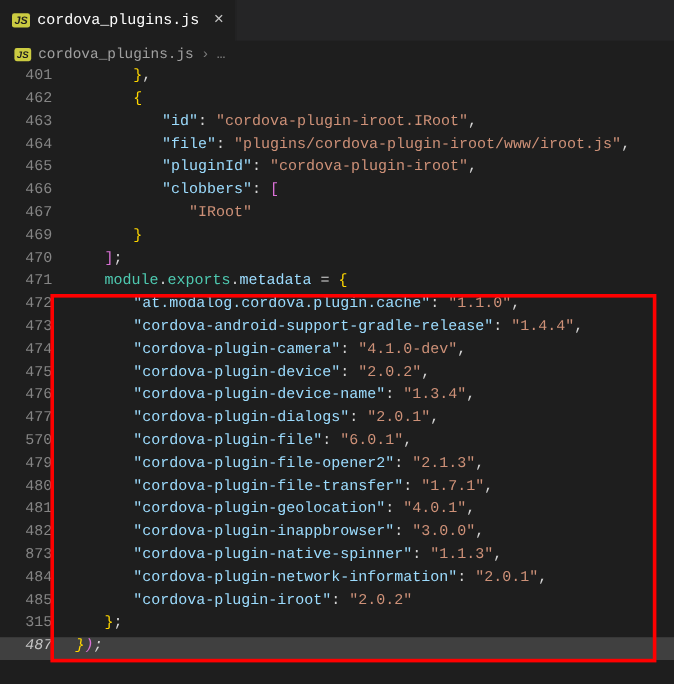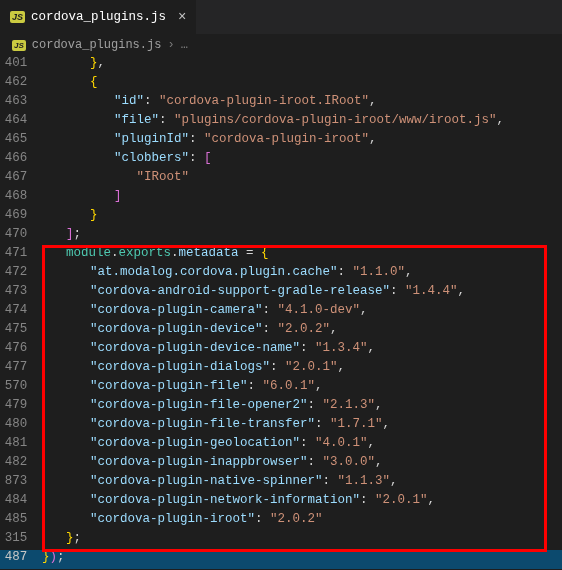--- a/index.html
+++ b/index.html
@@ -64,25 +64,26 @@
     position: relative;
   }
   .line {
     display: flex;
     align-items: baseline;
     height: 19px;
     white-space: pre;
   }
   .gutter {
     width: 42px;
-    text-align: center;
+    text-align: left;
     color: #858585;
     padding-right: 10px;
     flex-shrink: 0;
     user-select: none;
+    margin-left: 21px;
   }
   .code {
     flex: 1;
   }
   .i1 { padding-left: 0; }
   .i2 { padding-left: 24px; }
   .i3 { padding-left: 48px; }
   .i4 { padding-left: 72px; }
   .tk-pun   { color: #d4d4d4; }
   .tk-key   { color: #9cdcfe; }
@@ -118,21 +119,20 @@
 
   <div class="highlight-box" style="left:42px; top:189px; width:505px; height:307px;"></div>
 
   <div class="line"><span class="gutter">401</span><span class="code i3"><span class="tk-brace">}</span><span class="tk-pun">,</span></span></div>
   <div class="line"><span class="gutter">462</span><span class="code i3"><span class="tk-brace">{</span></span></div>
   <div class="line"><span class="gutter">463</span><span class="code i4"><span class="tk-key">"id"</span><span class="tk-pun">:</span> <span class="tk-str">"cordova-plugin-iroot.IRoot"</span><span class="tk-pun">,</span></span></div>
   <div class="line"><span class="gutter">464</span><span class="code i4"><span class="tk-key">"file"</span><span class="tk-pun">:</span> <span class="tk-str">"plugins/cordova-plugin-iroot/www/iroot.js"</span><span class="tk-pun">,</span></span></div>
   <div class="line"><span class="gutter">465</span><span class="code i4"><span class="tk-key">"pluginId"</span><span class="tk-pun">:</span> <span class="tk-str">"cordova-plugin-iroot"</span><span class="tk-pun">,</span></span></div>
   <div class="line"><span class="gutter">466</span><span class="code i4"><span class="tk-key">"clobbers"</span><span class="tk-pun">:</span><span class="tk-brack"> [</span></span></div>
   <div class="line"><span class="gutter">467</span><span class="code i4">   <span class="tk-str">"IRoot"</span></span></div>
-  <div class="line"><span class="gutter">468</span><span class="code i4"><span class="tk-brack">]</span></span></div>
   <div class="line"><span class="gutter">469</span><span class="code i3"><span class="tk-brace">}</span></span></div>
   <div class="line"><span class="gutter">470</span><span class="code i2"><span class="tk-brack">]</span><span class="tk-pun">;</span></span></div>
 
   <div class="line"><span class="gutter">471</span><span class="code i2"><span class="tk-obj">module</span><span class="tk-pun">.</span><span class="tk-obj">exports</span><span class="tk-pun">.</span><span class="tk-key">metadata</span><span class="tk-pun"> = </span><span class="tk-brace">{</span></span></div>
 
   <div id="meta-lines">
       <div class="line"><span class="gutter">472</span><span class="code i3"><span class="tk-key">"at.modalog.cordova.plugin.cache"</span><span class="tk-pun">: </span><span class="tk-str">"1.1.0"</span><span class="tk-pun">,</span></span></div>
       <div class="line"><span class="gutter">473</span><span class="code i3"><span class="tk-key">"cordova-android-support-gradle-release"</span><span class="tk-pun">: </span><span class="tk-str">"1.4.4"</span><span class="tk-pun">,</span></span></div>
       <div class="line"><span class="gutter">474</span><span class="code i3"><span class="tk-key">"cordova-plugin-camera"</span><span class="tk-pun">: </span><span class="tk-str">"4.1.0-dev"</span><span class="tk-pun">,</span></span></div>
       <div class="line"><span class="gutter">475</span><span class="code i3"><span class="tk-key">"cordova-plugin-device"</span><span class="tk-pun">: </span><span class="tk-str">"2.0.2"</span><span class="tk-pun">,</span></span></div>
@@ -142,15 +142,15 @@
       <div class="line"><span class="gutter">479</span><span class="code i3"><span class="tk-key">"cordova-plugin-file-opener2"</span><span class="tk-pun">: </span><span class="tk-str">"2.1.3"</span><span class="tk-pun">,</span></span></div>
       <div class="line"><span class="gutter">480</span><span class="code i3"><span class="tk-key">"cordova-plugin-file-transfer"</span><span class="tk-pun">: </span><span class="tk-str">"1.7.1"</span><span class="tk-pun">,</span></span></div>
       <div class="line"><span class="gutter">481</span><span class="code i3"><span class="tk-key">"cordova-plugin-geolocation"</span><span class="tk-pun">: </span><span class="tk-str">"4.0.1"</span><span class="tk-pun">,</span></span></div>
       <div class="line"><span class="gutter">482</span><span class="code i3"><span class="tk-key">"cordova-plugin-inappbrowser"</span><span class="tk-pun">: </span><span class="tk-str">"3.0.0"</span><span class="tk-pun">,</span></span></div>
       <div class="line"><span class="gutter">873</span><span class="code i3"><span class="tk-key">"cordova-plugin-native-spinner"</span><span class="tk-pun">: </span><span class="tk-str">"1.1.3"</span><span class="tk-pun">,</span></span></div>
       <div class="line"><span class="gutter">484</span><span class="code i3"><span class="tk-key">"cordova-plugin-network-information"</span><span class="tk-pun">: </span><span class="tk-str">"2.0.1"</span><span class="tk-pun">,</span></span></div>
       <div class="line"><span class="gutter">485</span><span class="code i3"><span class="tk-key">"cordova-plugin-iroot"</span><span class="tk-pun">: </span><span class="tk-str">"2.0.2"</span></span></div>
     </div>
 
   <div class="line"><span class="gutter">315</span><span class="code i2"><span class="tk-brace">}</span><span class="tk-pun">;</span></span></div>
-  <div class="line" style="background:#0c4a6e;"><span class="gutter" style="color:#c6c6c6">487</span><span class="code i1"><span class="tk-brace">}</span><span class="tk-brack">)</span><span class="tk-pun">;</span></span></div>
+  <div class="line" style="background:#404040;font-style:italic;"><span class="gutter" style="color:#c6c6c6">487</span><span class="code i1"><span class="tk-brace">}</span><span class="tk-brack">)</span><span class="tk-pun">;</span></span></div>
 
 </div>
 
 </body></html>

